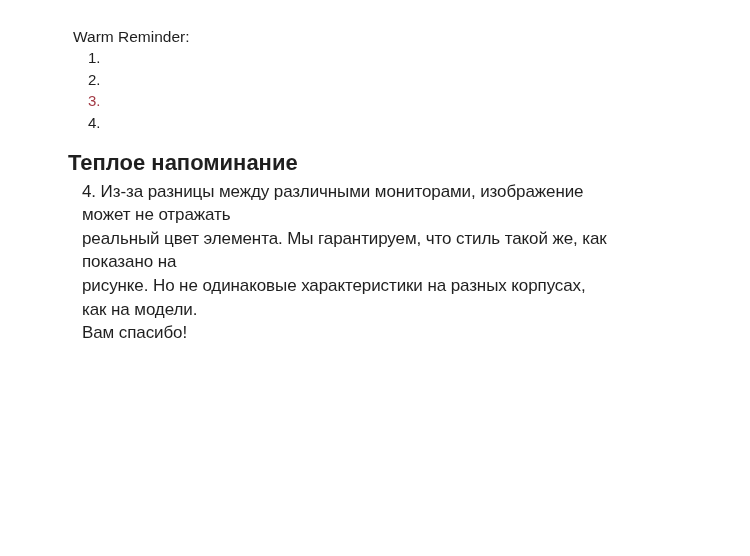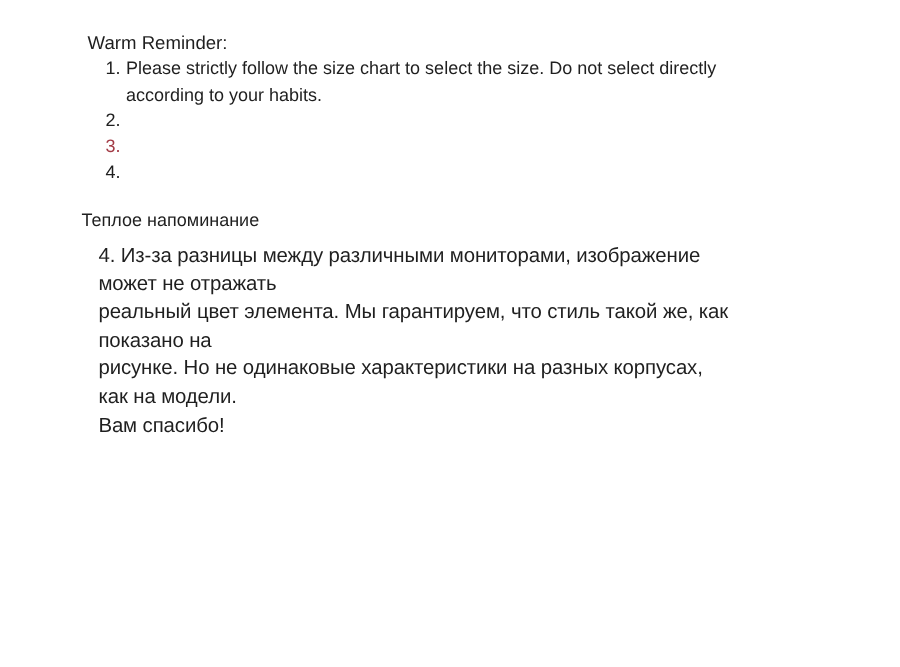--- a/index.html
+++ b/index.html
@@ -34,44 +34,42 @@
 
   
   .ru {
     margin: 18px 0 0 82px;
     font-size: 17px;
     line-height: 23.6px;
     letter-spacing: -0.1px;
   }
   .ru h2 {
     margin: 0 0 0 -14px;
-    font-size: 15px;
-    font-weight: normal;
+    font-size: 22px;
+    font-weight: bold;
     letter-spacing: 0;
   }
   .ru p {
     margin: 5px 0 0 0;
     white-space: pre-line;
   }
   .ru p.first { margin-top: 0; }
 
   .red { color: var(--red, #a33b46); }
 </style>
 </head>
 <body>
 
 <div class="page">
 
   <section class="en">
     <h2>Warm Reminder:</h2>
     <ol>
       <li class="item">
         <span class="num">1.</span>
-        <span class="txt">Please strictly follow the size chart to select the size. Do not select directly
-according to your habits.</span>
       </li>
       <li class="item">
         <span class="num">2.</span>
       </li>
       <li class="item">
         <span class="num red">3.</span>
       </li>
       <li class="item">
         <span class="num">4.</span>
       </li>

